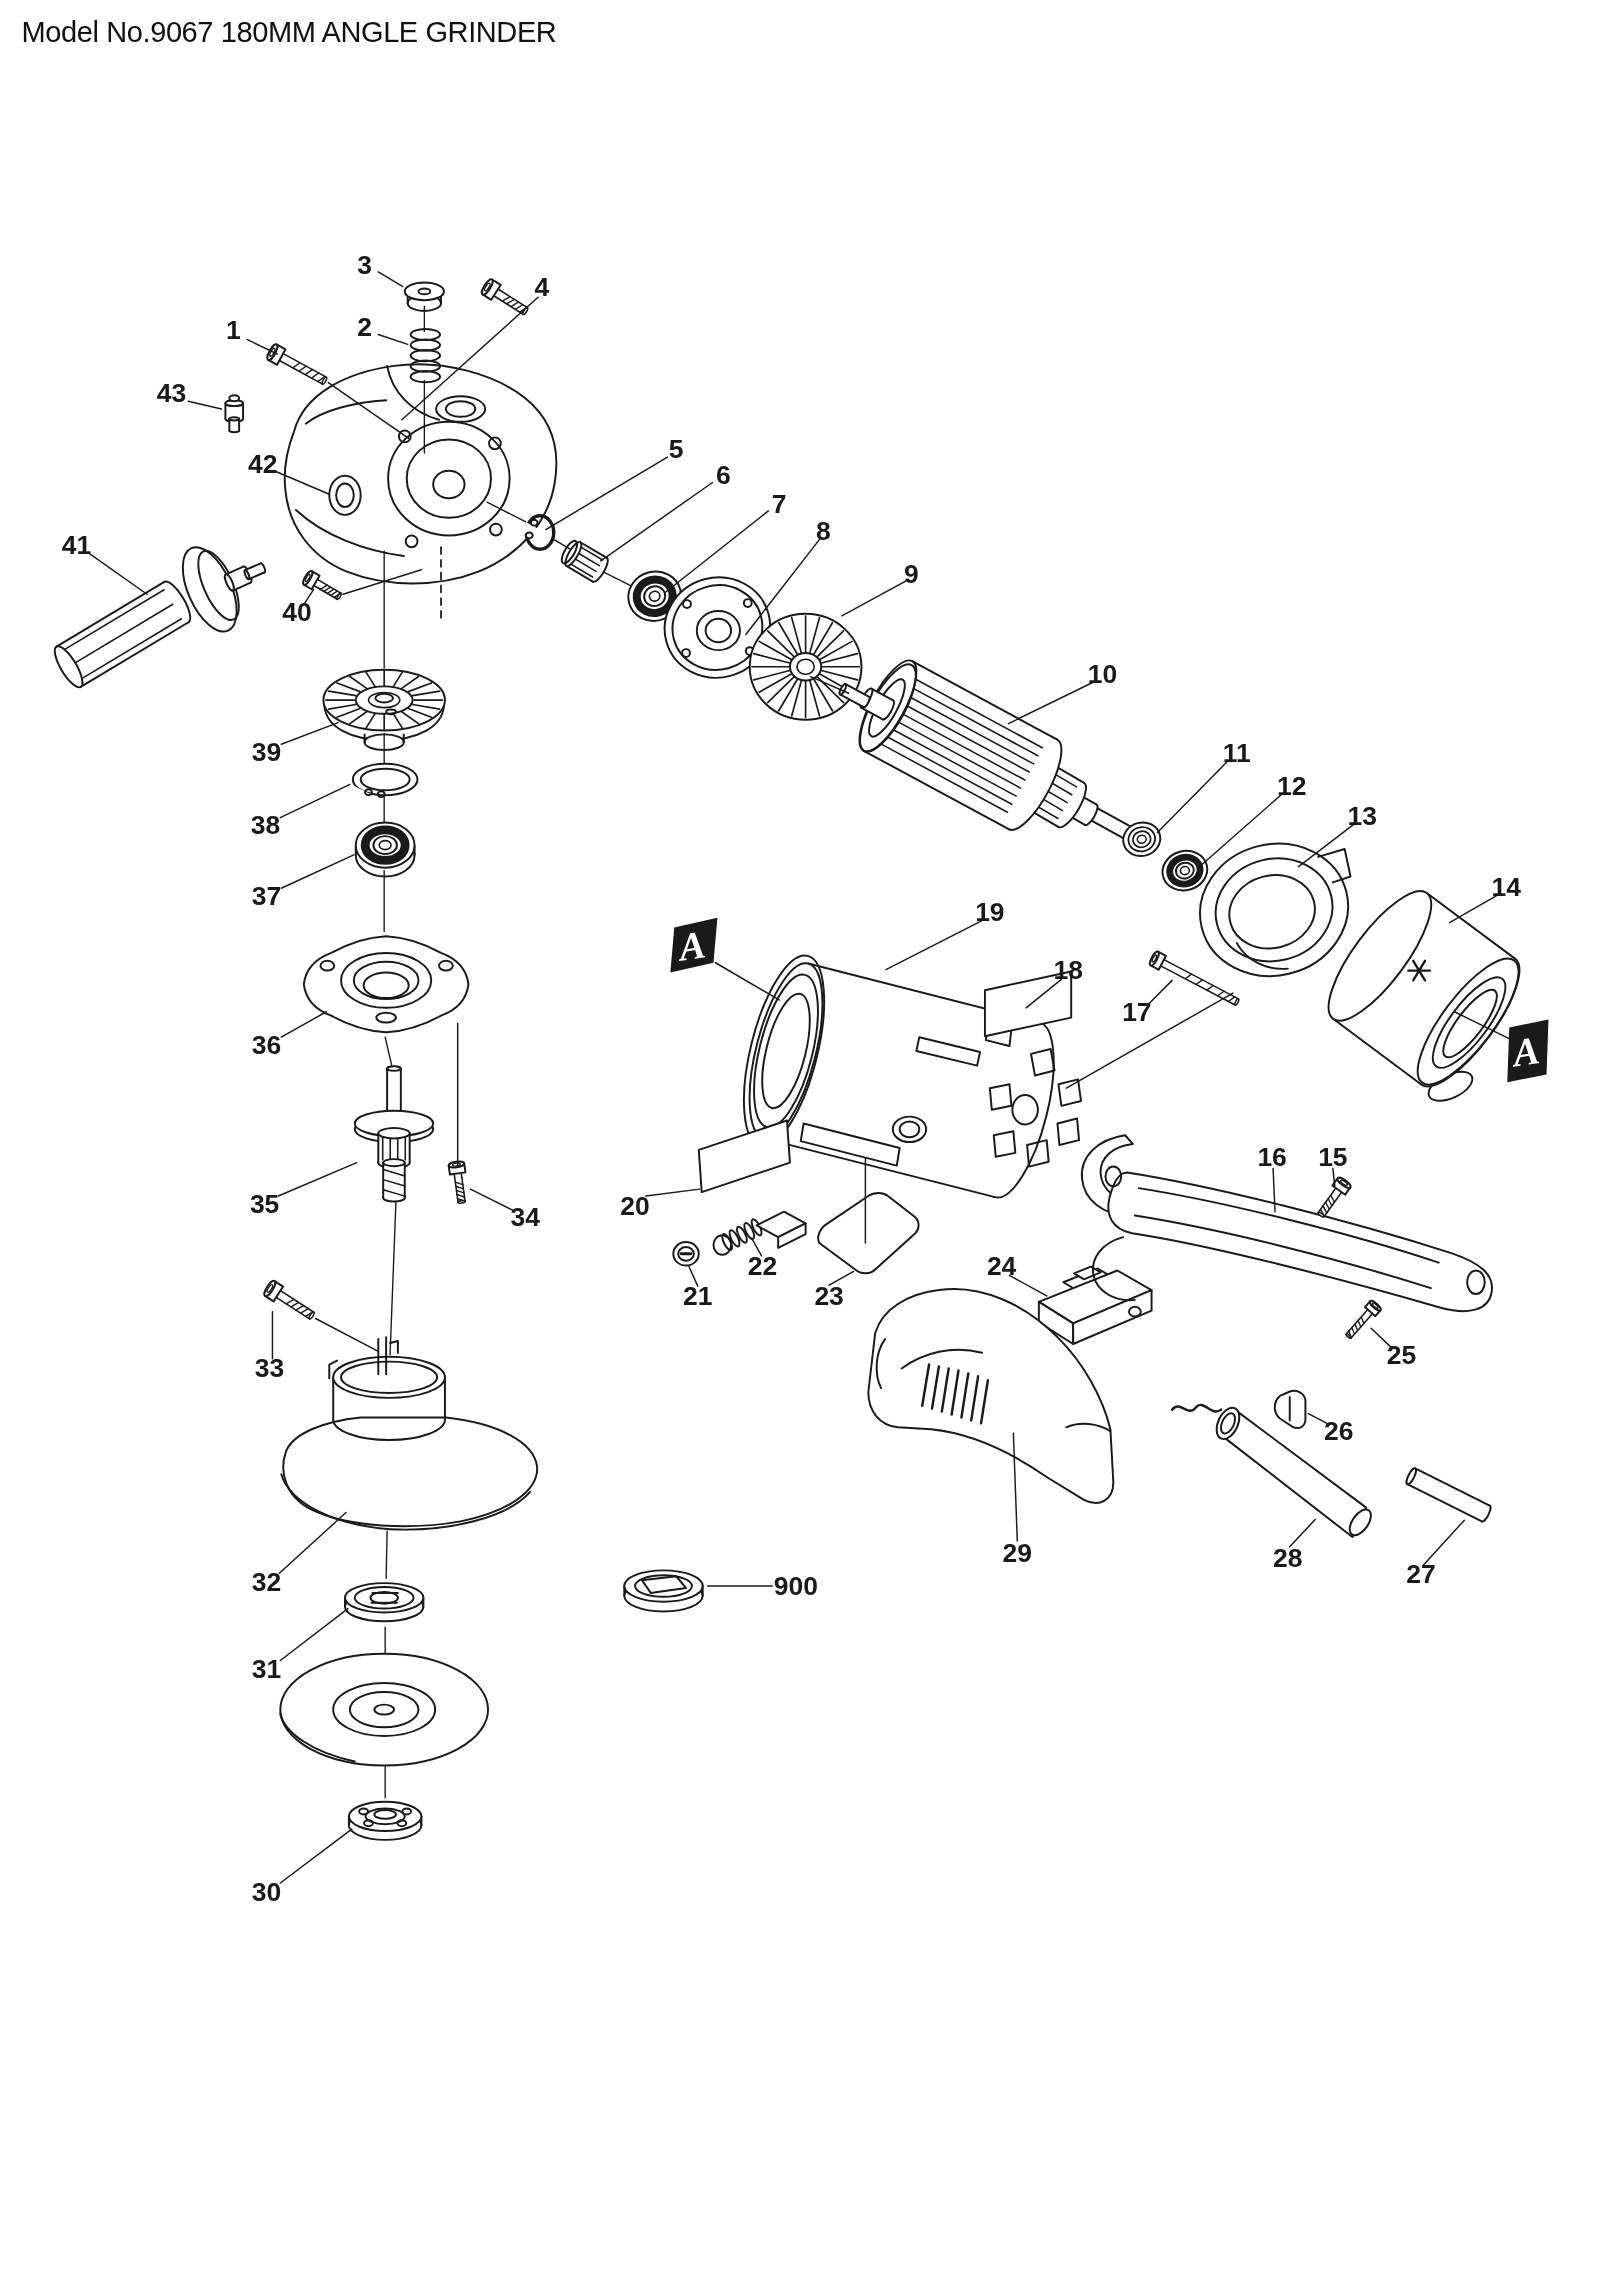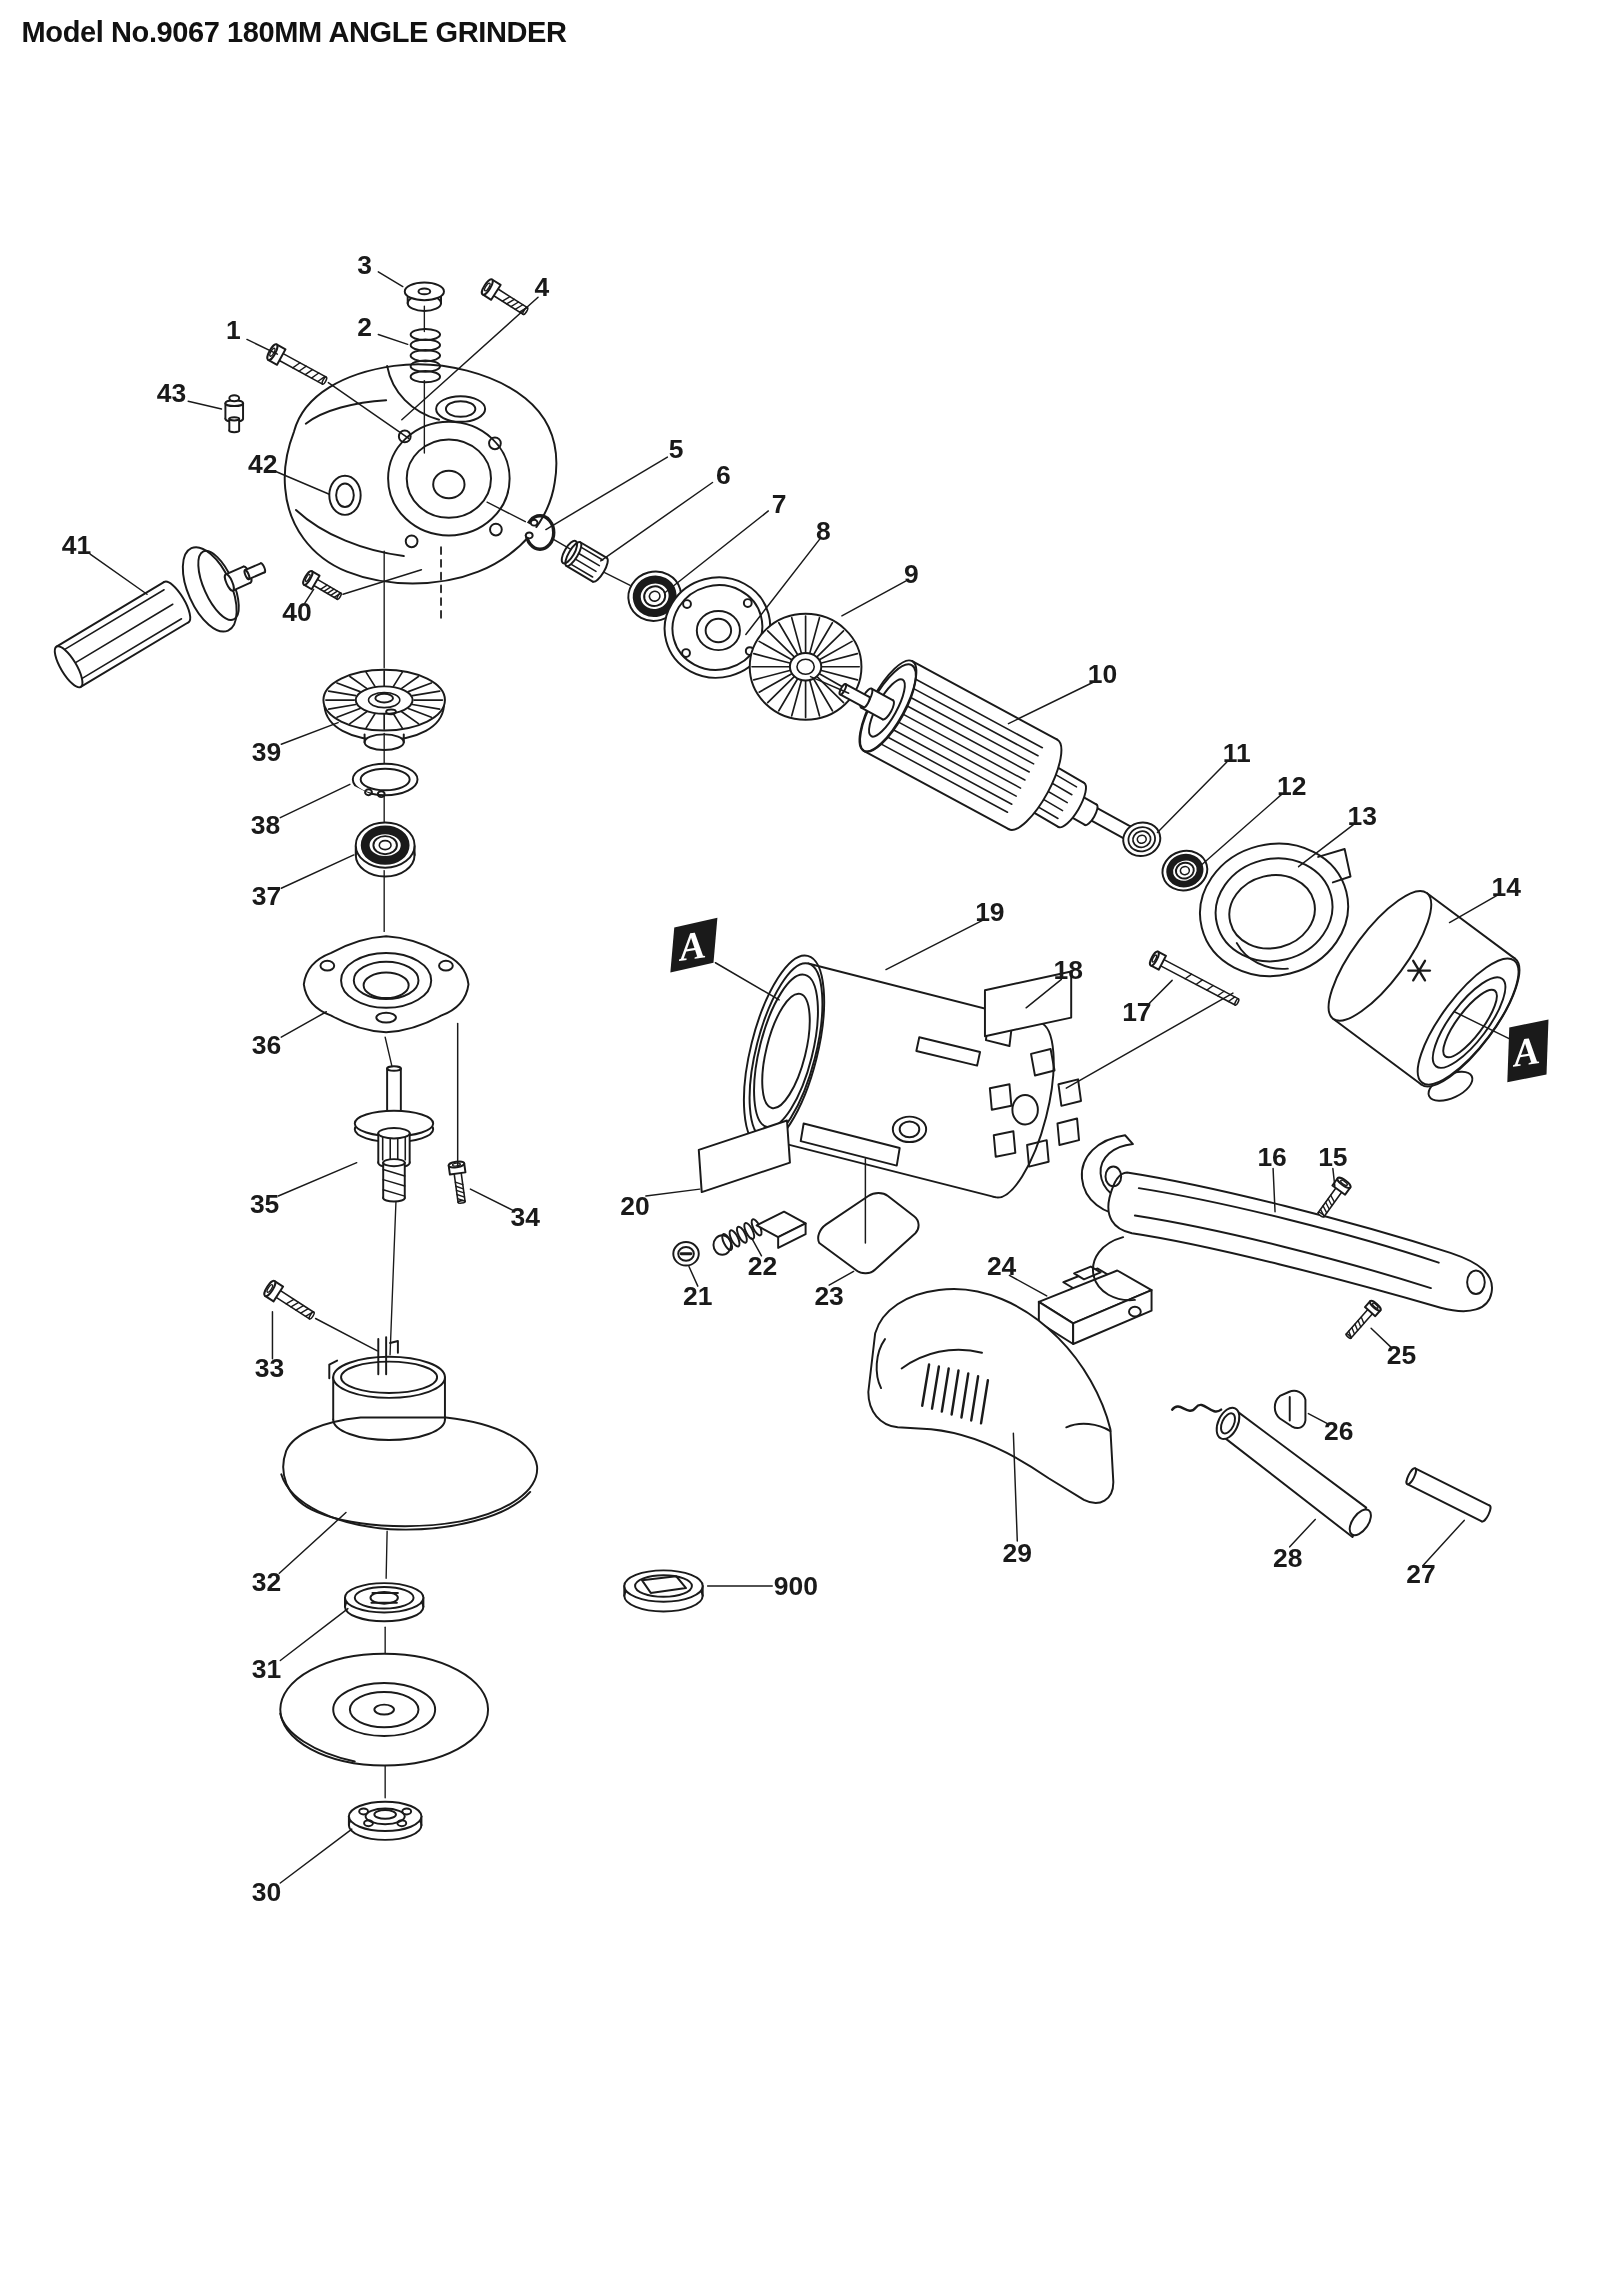--- a/index.html
+++ b/index.html
@@ -1,20 +1,20 @@
 <!DOCTYPE html>
 <html><head>
 <meta charset="utf-8">
 <style>
   html,body{margin:0;padding:0;background:#ffffff;}
   body{width:1621px;height:2293px;position:relative;font-family:"Liberation Sans",sans-serif;}
   #stage{position:absolute;left:0;top:0;width:1621px;height:2293px;}
   #diagram-svg{position:absolute;left:0;top:0;}
   .title{position:absolute;left:21.6px;top:15.7px;font-size:29px;letter-spacing:-0.4px;
-         color:#111;font-weight:700;white-space:nowrap;}
+         color:#111;font-weight:400;white-space:nowrap;}
 </style>
 </head>
 <body>
 
 <div id="stage">
   <div class="title">Model No.9067 180MM ANGLE GRINDER</div>
 <svg width="1621" height="2293" viewBox="0 0 1654 2339" id="diagram-svg">
       <g>
         <path d="M 300 440 C 310 402 352 380 402 373 C 452 366 506 382 536 406 C 562 427 572 456 566 492 C 560 532 530 566 488 583 C 448 599 394 599 354 583 C 317 568 294 536 291 498 C 289 477 293 458 300 440 Z" fill="#ffffff" stroke="#1a1a1a" stroke-width="2" stroke-linejoin="round" stroke-linecap="round"></path>
         <path d="M 395 373 C 400 400 420 420 448 428" fill="none" stroke="#1a1a1a" stroke-width="2" stroke-linejoin="round" stroke-linecap="round"></path>

